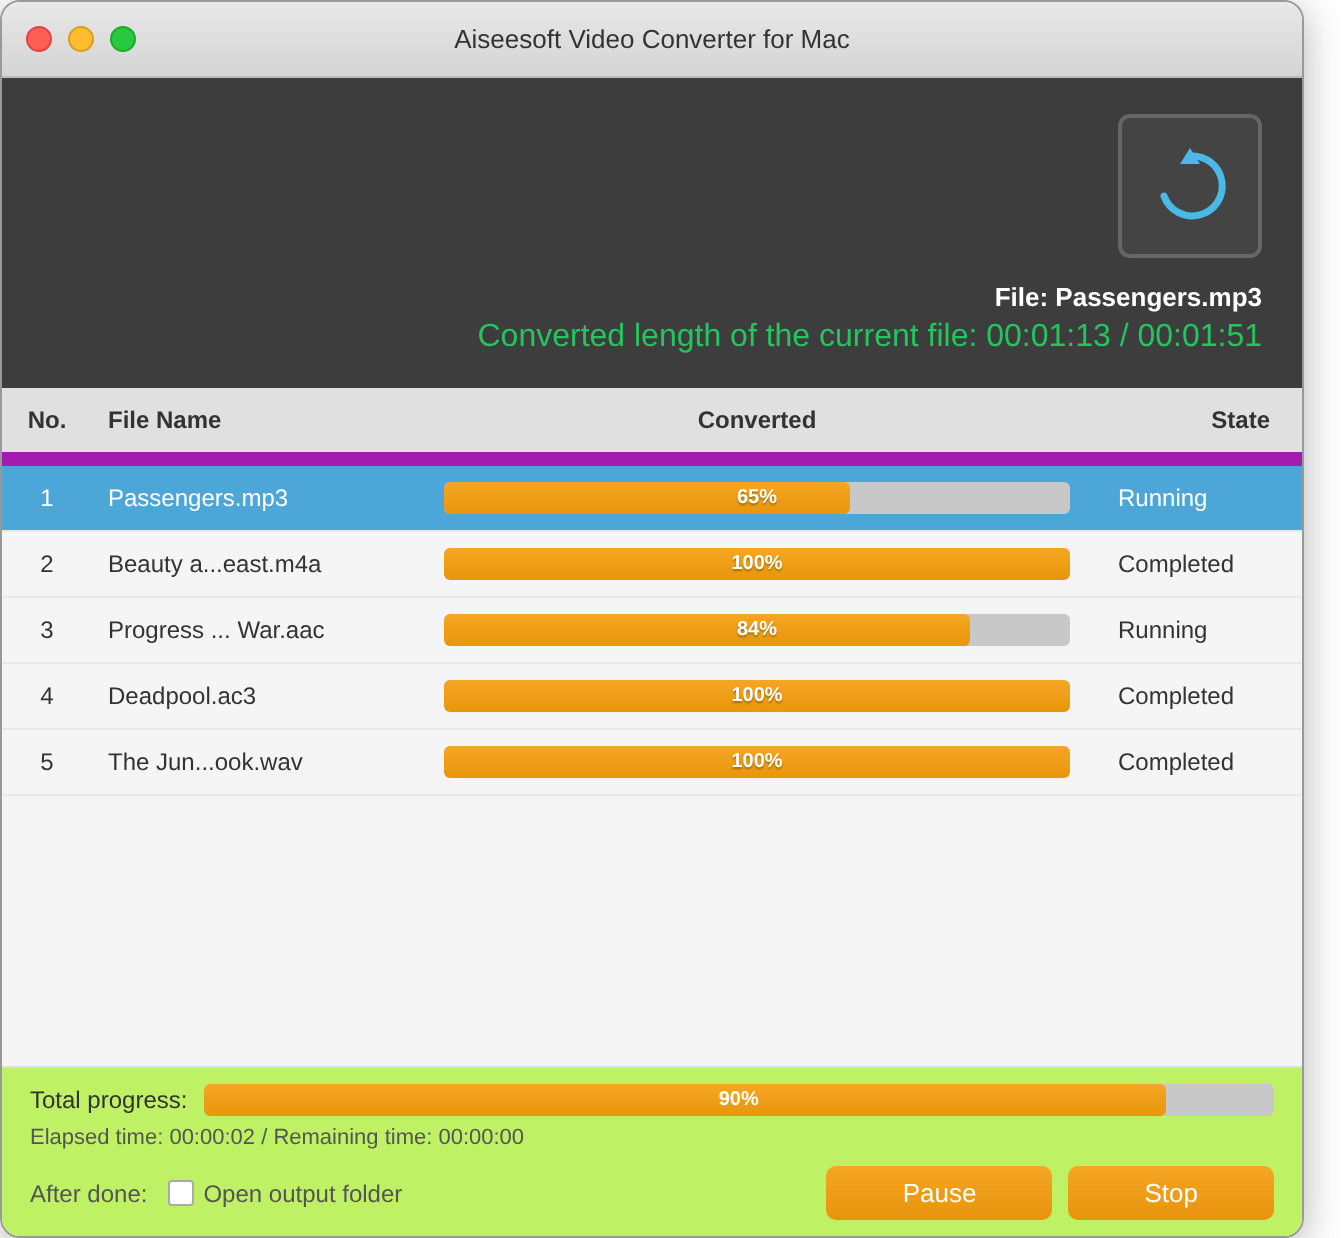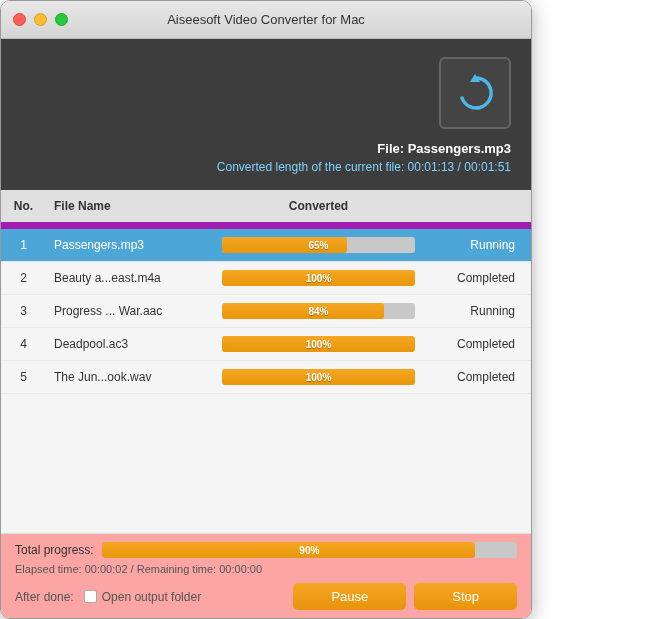--- a/index.html
+++ b/index.html
@@ -5,21 +5,21 @@
     * { box-sizing: border-box; margin: 0; padding: 0; }
     body {
       font-family: -apple-system, BlinkMacSystemFont, 'Helvetica Neue', Arial, sans-serif;
       background: #fff;
       width: 672px;
       height: 619px;
       overflow: hidden;
     }
 
     .window {
-      width: 532px;
+      width: 652px;
       height: 619px;
       border-radius: 10px;
       overflow: hidden;
       box-shadow: 0 4px 20px rgba(0,0,0,0.3);
       display: flex;
       flex-direction: column;
       border: 1px solid #999;
     }
 
     
@@ -79,22 +79,22 @@
       height: 46px;
     }
     .file-info {
       color: #fff;
       font-size: 13px;
       font-weight: 600;
       margin-bottom: 4px;
       text-align: center;
     }
     .converted-length {
-      color: #7dd3fc;
-      font-size: 12px;
+      color: #22c55e;
+      font-size: 16px;
       text-align: center;
     }
 
     
     .table-container {
       flex: 1;
       background: #f5f5f5;
       overflow: hidden;
     }
     .table-header {
@@ -129,21 +129,21 @@
     .table-row.selected .td-state {
       color: #fff;
     }
 
     .td {
       font-size: 12px;
       color: #333;
       padding: 0 8px;
     }
     .td-no { text-align: center; }
-    .td-state { text-align: right; padding-right: 16px; }
+    .td-state { text-align: left; padding-right: 16px; }
 
     
     .progress-wrapper {
       position: relative;
       height: 16px;
       border-radius: 3px;
       overflow: hidden;
       background: #c8c8c8;
       margin: 0 8px;
     }
@@ -159,21 +159,21 @@
       transform: translate(-50%, -50%);
       font-size: 10px;
       font-weight: 600;
       color: #fff;
       text-shadow: 0 1px 1px rgba(0,0,0,0.3);
       white-space: nowrap;
     }
 
     
     .bottom-area {
-      background: #fca5a5;
+      background: #bef264;
       border-top: 1px solid #ddd;
       padding: 8px 14px;
       flex-shrink: 0;
     }
     .total-progress-row {
       display: flex;
       align-items: center;
       gap: 8px;
       margin-bottom: 5px;
     }
@@ -281,20 +281,21 @@
     </div>
     <div class="file-info">File: Passengers.mp3</div>
     <div class="converted-length">Converted length of the current file: 00:01:13 / 00:01:51</div>
   </div>
 
   <div class="table-container">
     <div class="table-header">
       <div class="th th-center">No.</div>
       <div class="th">File Name</div>
       <div class="th th-center">Converted</div>
+      <div class="th th-right">State</div>
     </div>
 
     <div id="table-body">
 
     <div class="table-row selected">
       <div class="td td-no">1</div>
       <div class="td">Passengers.mp3</div>
       <div class="td">
         <div class="progress-wrapper">
           <div class="progress-fill" style="width:65%"></div>

